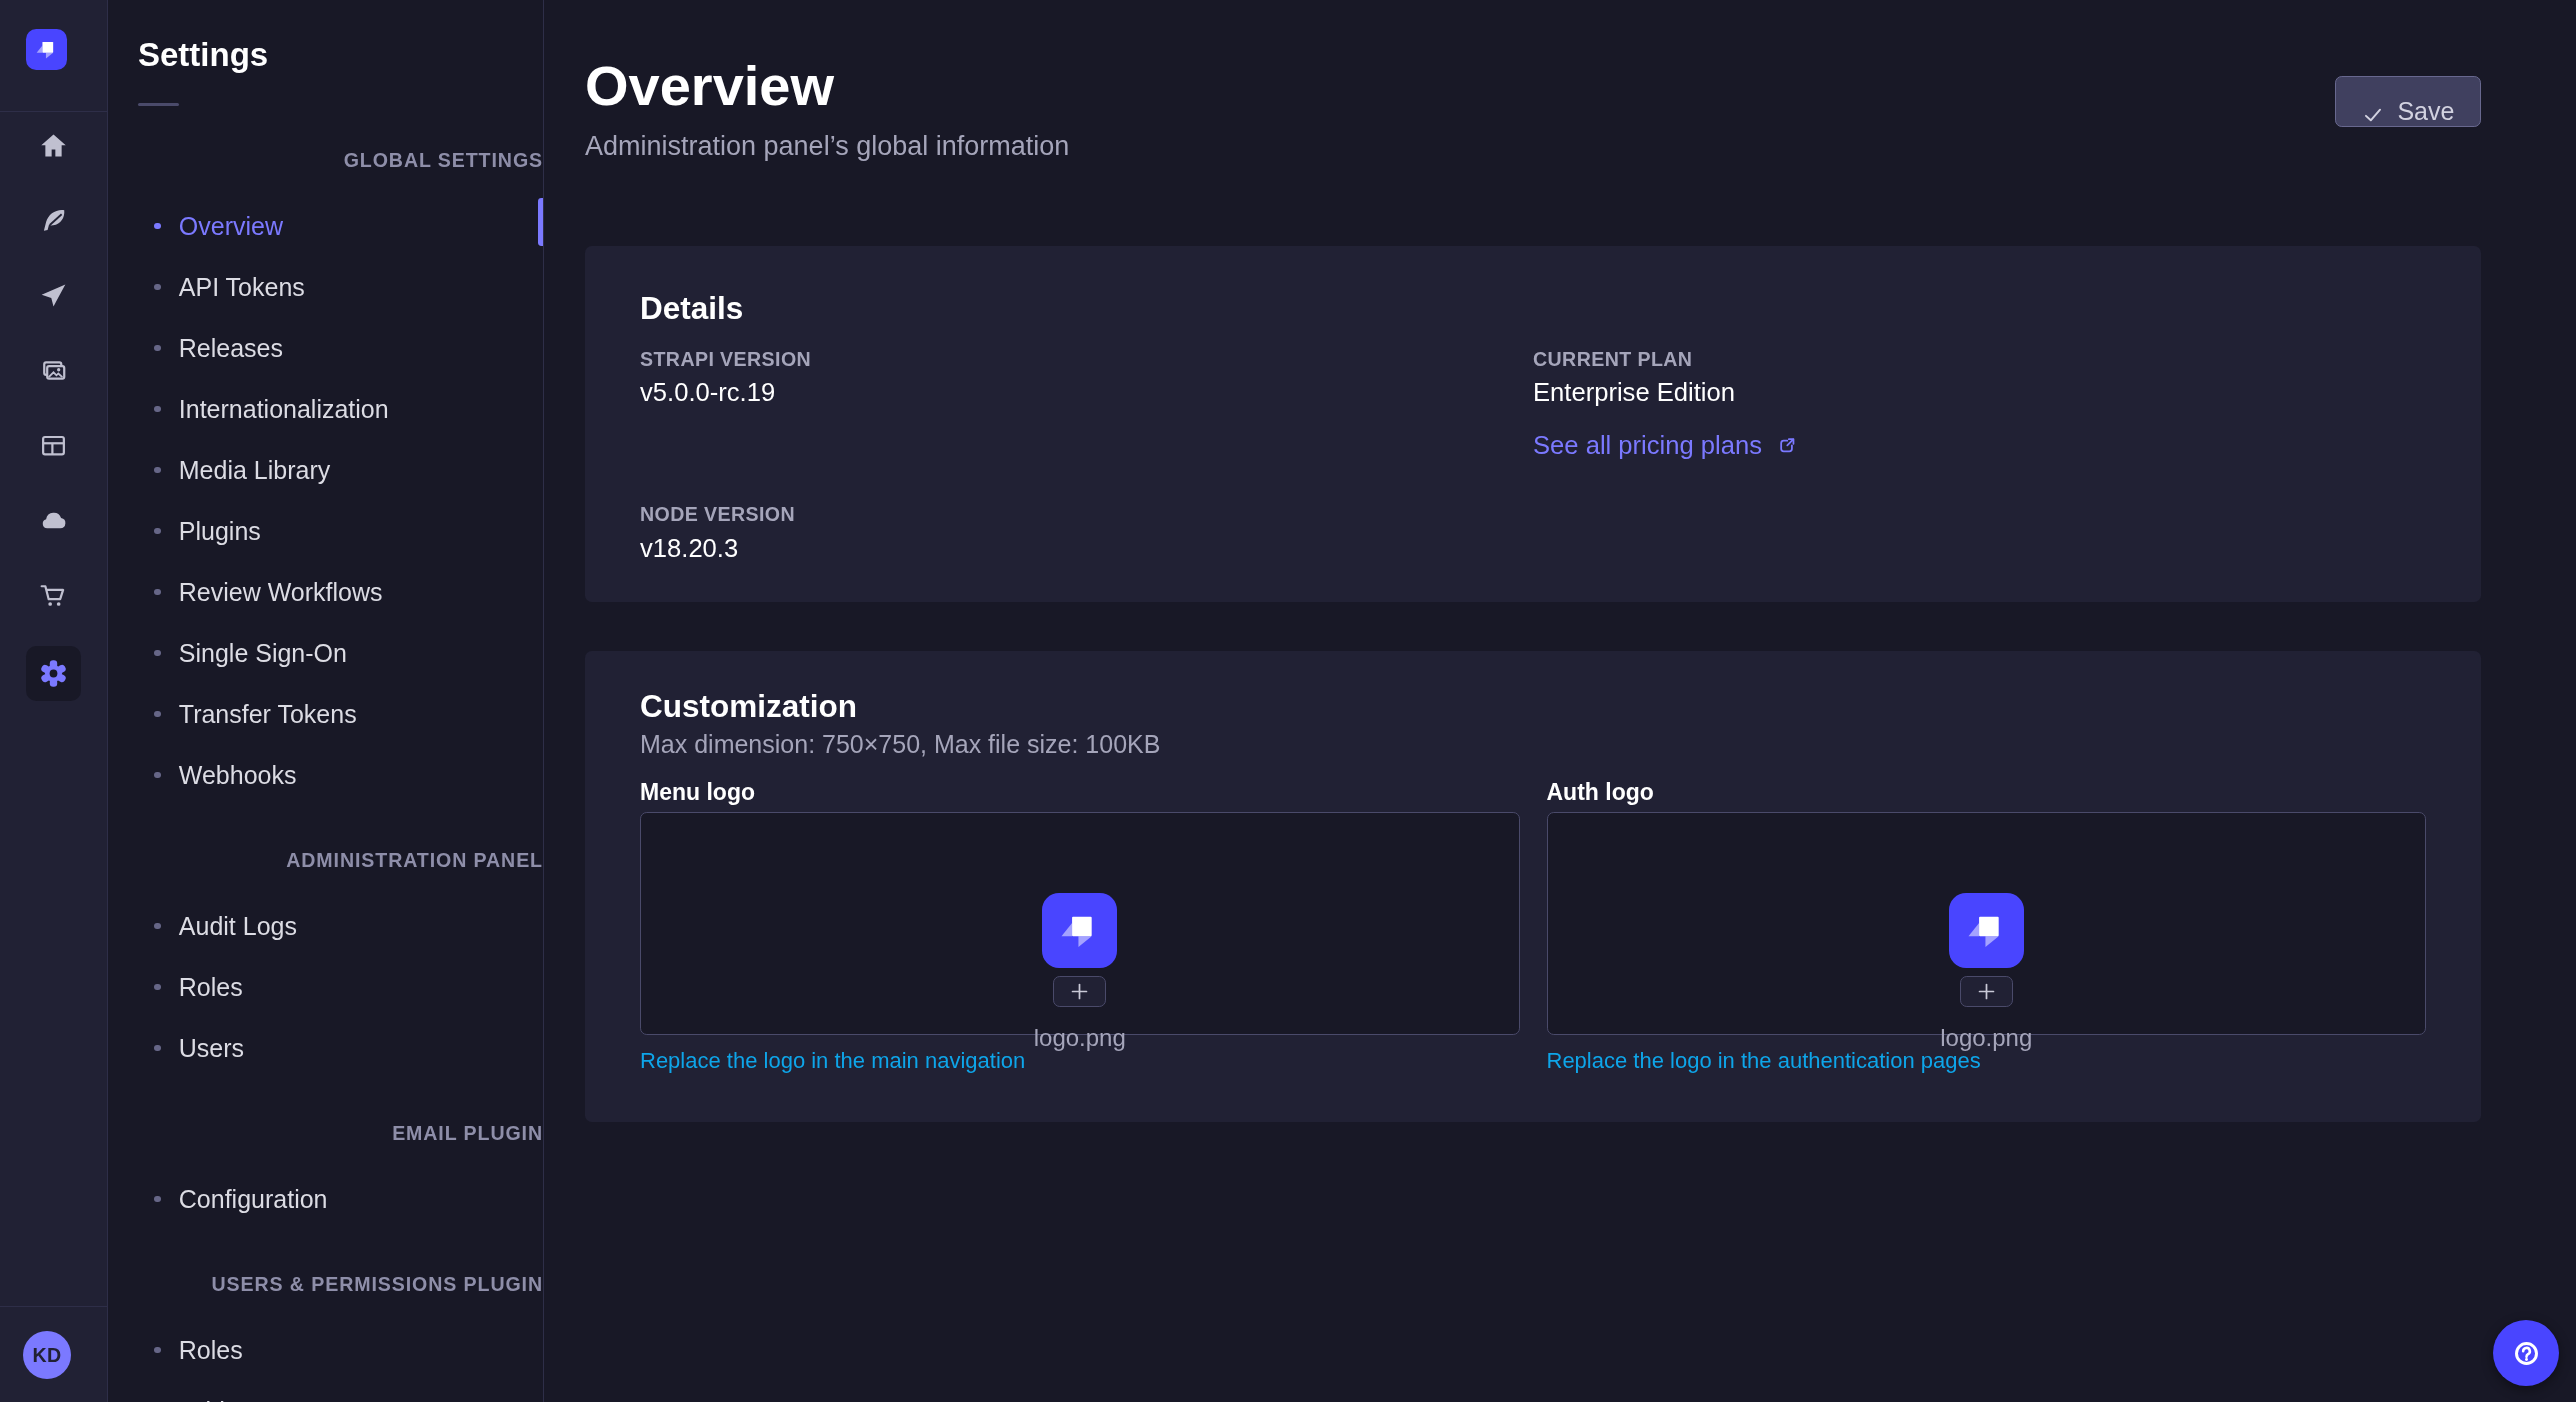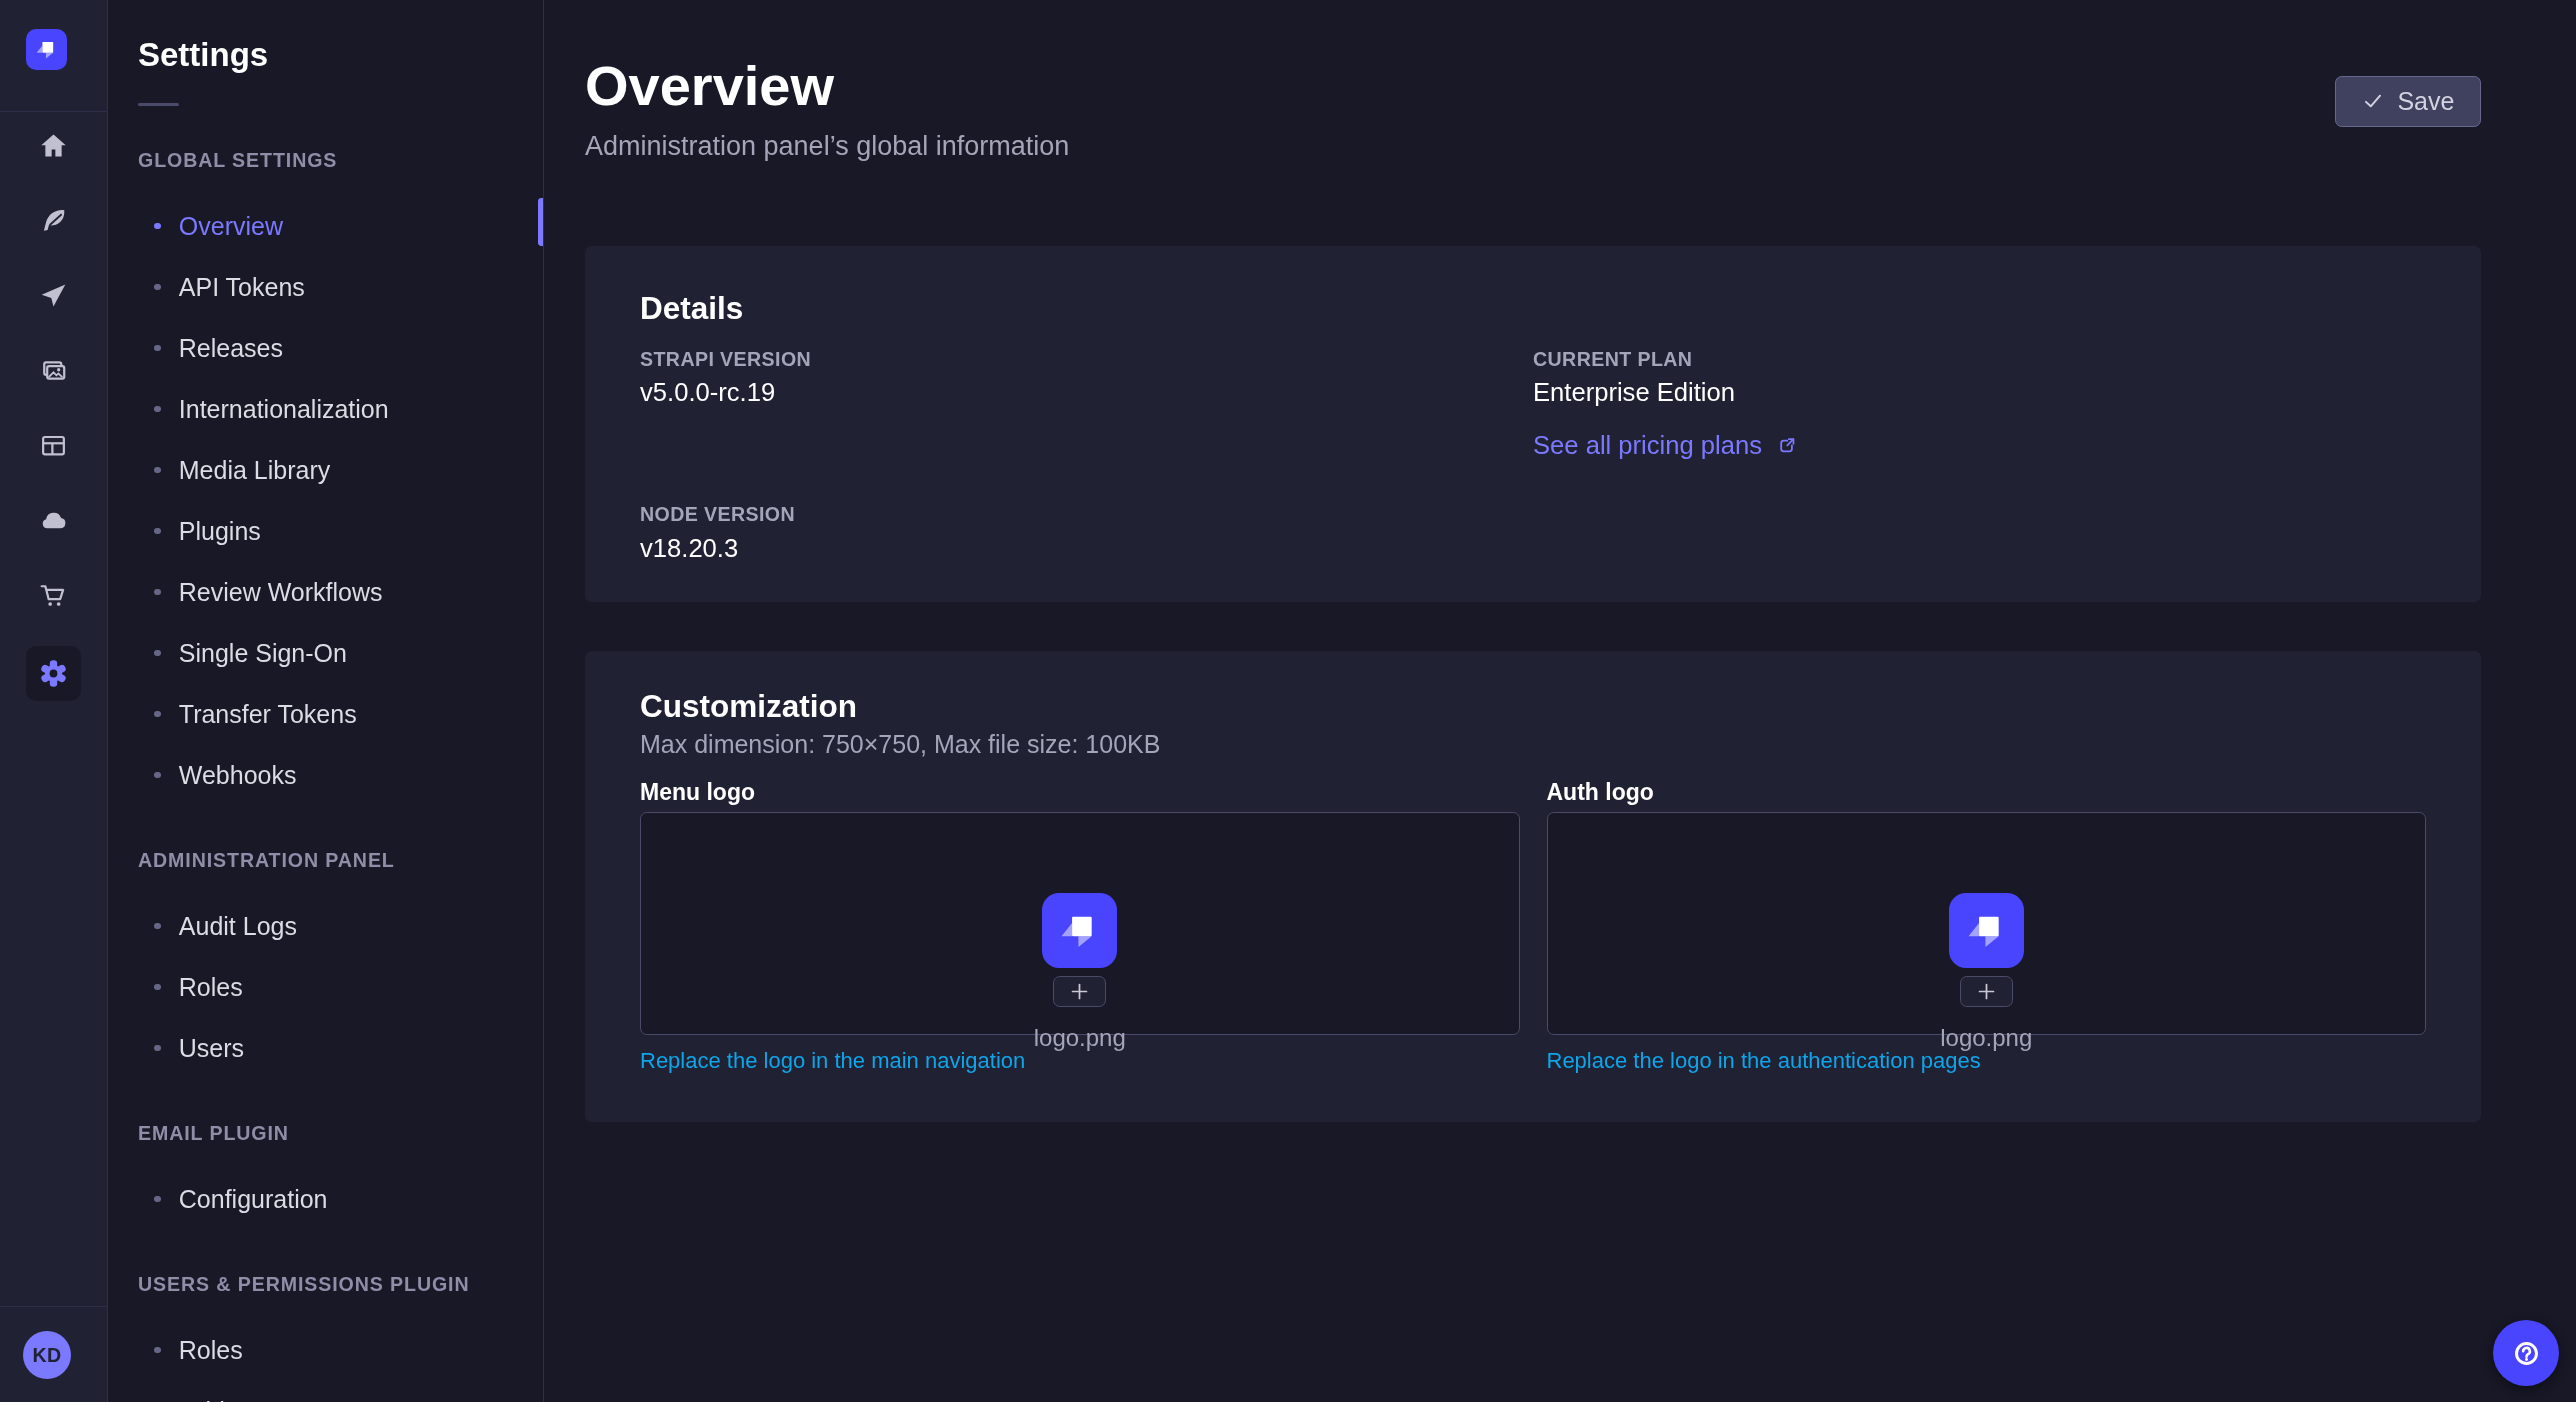--- a/index.html
+++ b/index.html
@@ -51,21 +51,21 @@
     position:absolute; left:94px; top:0; bottom:0; width:450px;
     background:#181826; border-right:0.9px solid #2e2e48;
     overflow:hidden; z-index:2;
   }
   .subnav h1 {
     margin:36px 0 0 44px; font-size:33px; font-weight:700; color:#fff;
   }
   .subnav-rule { margin:29px 0 0 44px; width:41px; height:2.6px; background:#4a4a6a; border-radius:1.7px; }
   .section-header {
     margin:43px 0 0 44px; font-size:19.6px; font-weight:700;
-    letter-spacing:0.9px; color:#8e8ea9;
+    letter-spacing:0.9px; color:#8e8ea9;text-align:right;
   }
   .subnav ul { list-style:none; margin-top:24px; }
   .subnav li {
     height:61px; display:flex; align-items:center; gap:18px;
     padding-left:60px; cursor:pointer;
   }
   .bullet { width:6.8px; height:6.8px; border-radius:50%; background:#666687; flex:0 0 auto; }
   .subnav li span.lbl { font-size:25px; color:#dcdce4; }
   .subnav li.active span.lbl { color:#7b79ff; font-weight:500; }
   .subnav li.active .bullet { background:#7b79ff; }
@@ -76,21 +76,21 @@
 
   
   .main { position:absolute; left:490px; top:0; right:0; bottom:0; overflow:hidden; }
   .content { padding:0 95px; }
 
   .page-header { display:flex; justify-content:space-between; align-items:flex-start; padding-top:56px; }
   .page-title { font-size:56px; font-weight:700; line-height:60px; color:#fff; }
   .page-subtitle { margin-top:13.6px; font-size:27px; color:#a5a5ba; line-height:32px; }
   .save-btn {
     margin-top:19.6px; height:51px; padding:0 25.6px;
-    display:flex; align-items:center; gap:13.6px;
+    display:flex; align-items:flex-end; gap:13.6px;
     background:#40405f; border:0.9px solid #68688f; border-radius:6.8px;
     color:#d2d2e0; font-size:25px; cursor:pointer;
   }
   .save-btn svg { width:22px; height:22px; }
 
   .card {
     background:#212134; border-radius:6.8px;
     padding:44px 55px 39px 55px;
   }
   .card-details { margin-top:84px; }

